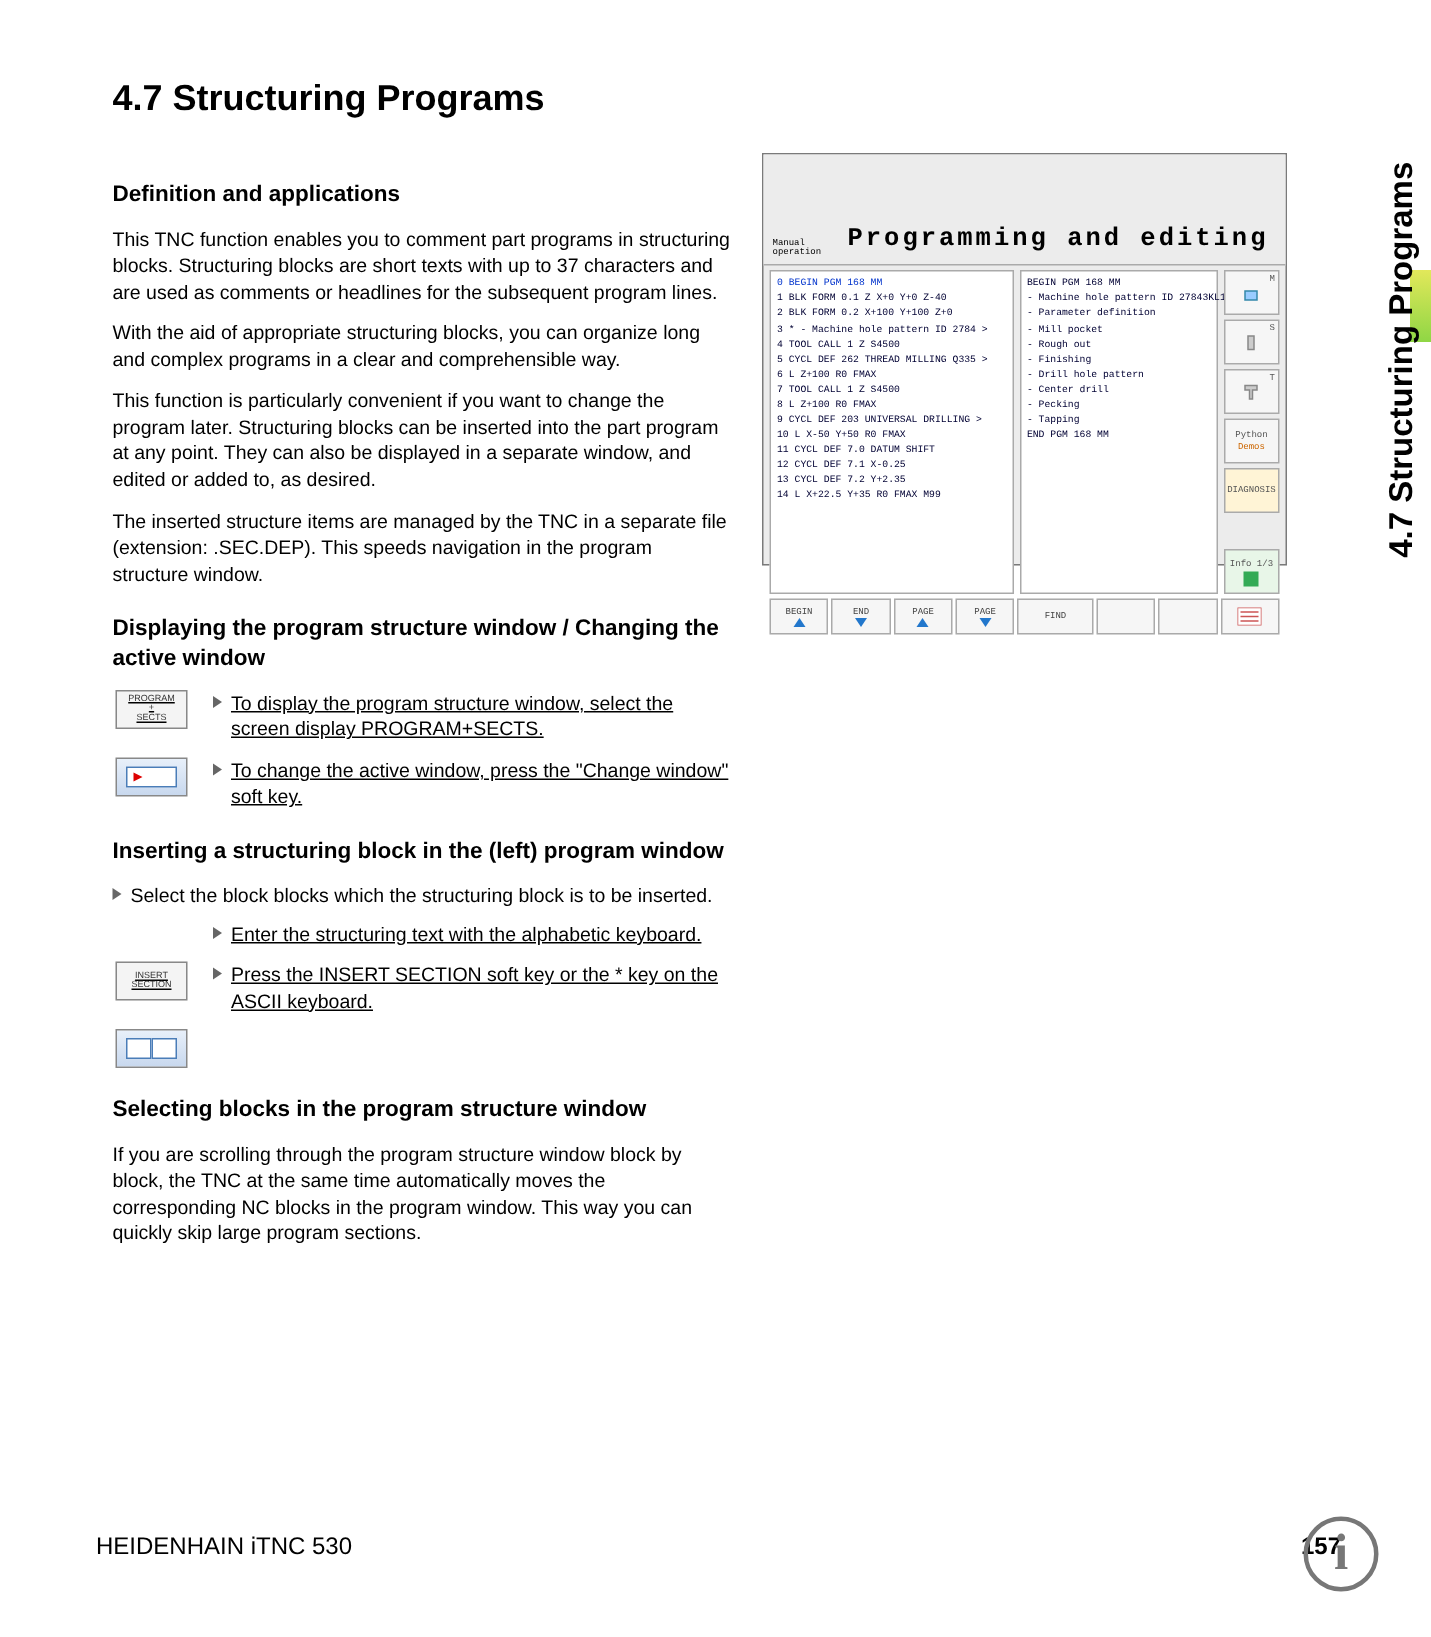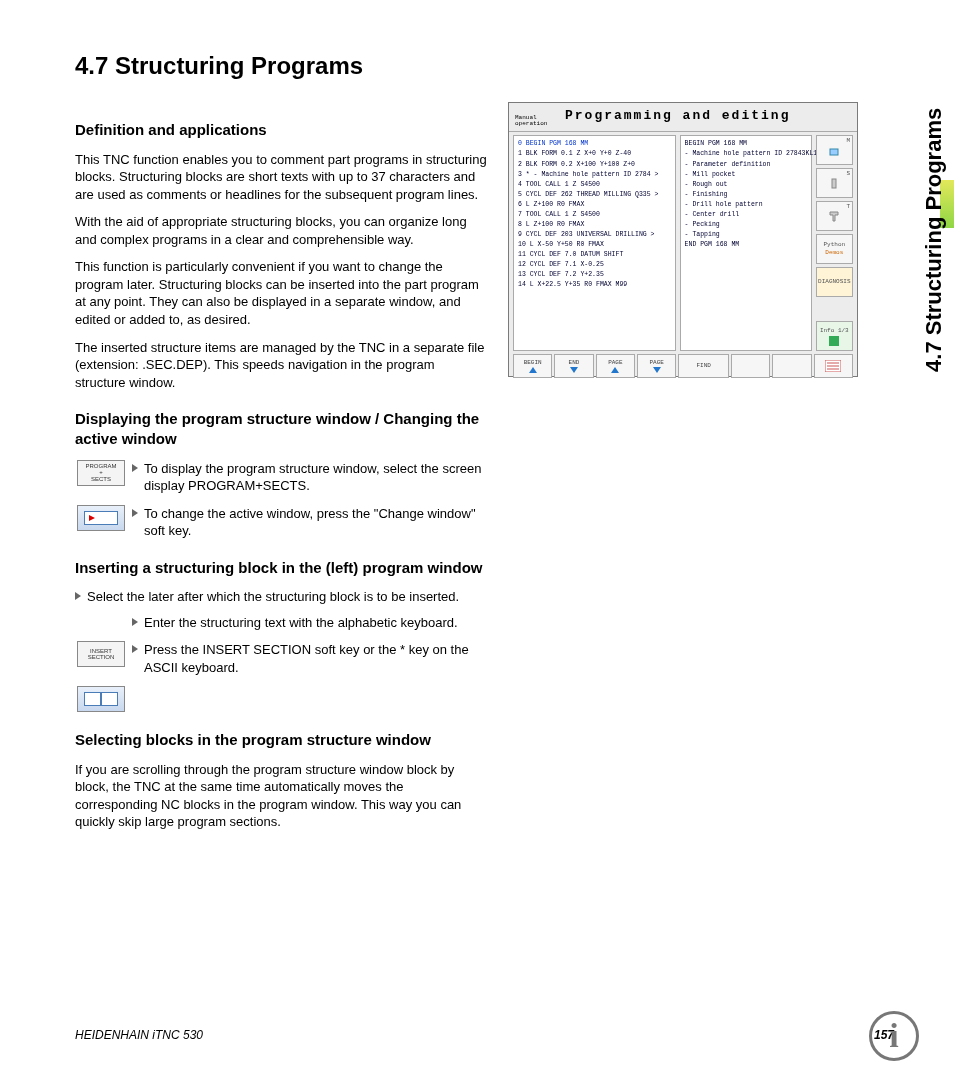--- a/index.html
+++ b/index.html
@@ -12,21 +12,21 @@
     position: relative;
     font-size: 13px;
     line-height: 1.35;
   }
   .page { padding: 50px 96px 50px 75px; position: relative; height: 100%; }
   h1 { font-size: 24px; font-weight: bold; margin-bottom: 20px; }
   h2 { font-size: 15px; font-weight: bold; margin-top: 18px; margin-bottom: 10px; }
   .cols { display: flex; gap: 20px; }
   .left { width: 435px; }
   p { margin-bottom: 10px; }
-  .step-row { display: flex; gap: 5px; margin-bottom: 10px; align-items: flex-start; }
+  .step-row { display: flex; gap: 15px; margin-bottom: 10px; align-items: flex-start; text-decoration: underline; }
   .key-icon { width: 52px; flex-shrink: 0; display:flex; justify-content:center; }
   .softkey-box {
     width: 48px; height: 26px; border: 1px solid #888; background: #f4f4f4;
     font-size: 6px; text-align: center; display:flex; flex-direction:column;
     justify-content:center; line-height:1.1; color:#333;
   }
   .screenkey-box {
     width: 48px; height: 26px; border: 1px solid #888;
     background: linear-gradient(#e8f0fa,#c8d8ee);
     display:flex; align-items:center; justify-content:center;
@@ -50,21 +50,21 @@
   
   .shot {
     width: 350px; height: 275px;
     border: 1px solid #7a7a7a; background: #ececec;
     font-family: "Courier New", monospace;
     font-size: 6.5px;
     position: relative;
   }
   .shot-header { background:#ececec; padding:4px 6px; display:flex; align-items:baseline; border-bottom:1px solid #aaa;}
   .shot-header .mode { width:50px; font-size:6px; line-height:1;}
-  .shot-header .title { font-size:13px; letter-spacing:2px; font-weight:bold;}
+  .shot-header .title { font-size:17px; letter-spacing:2px; font-weight:bold;margin-top:42px;}
   .shot-body { display:flex; height:222px; }
   .code-pane { width:165px; background:#fff; border:1px solid #aaa; margin:3px 2px 3px 4px; padding:3px 4px; color:#003; overflow:hidden;}
   .code-pane .ln { white-space: nowrap; line-height:1.55; }
   .code-pane .hl { color:#0033cc; }
   .struct-pane { width:132px; background:#fff; border:1px solid #aaa; margin:3px 2px; padding:3px 4px; color:#003;}
   .struct-pane .ln { white-space: nowrap; line-height:1.55; }
   .side-col { width:38px; margin:3px 4px 3px 2px; display:flex; flex-direction:column; gap:3px;}
   .side-btn { height:30px; background:#f6f6f6; border:1px solid #aaa; font-size:6px; display:flex; flex-direction:column; align-items:center; justify-content:center; color:#555; position:relative;}
   .side-btn .lbl { position:absolute; top:1px; right:2px; font-size:6px;}
   .side-btn.diag { background:#fff4d6;}
@@ -78,21 +78,21 @@
   .side-tab {
     position:absolute; top:40px; right:0; height:400px; width:40px;
     display:flex; align-items:center; justify-content:center;
   }
   .side-tab .txt {
     transform: rotate(-90deg); transform-origin:center;
     font-size:22px; font-weight:bold; white-space:nowrap;
   }
   .side-marker { position:absolute; top:180px; right:0; width:14px; height:48px; background: linear-gradient(180deg,#e2e85a,#8fd645); }
   
-  .page-footer { position:absolute; bottom:48px; left:75px; right:60px; display:flex; justify-content:space-between; font-size:12px;font-style:italic;}
+  .page-footer { position:absolute; bottom:48px; left:64px; right:60px; display:flex; justify-content:space-between; font-size:16px;}
   .page-footer .pn { font-weight:bold; }
   .info-icon {
     position:absolute; bottom:30px; right:35px; width:50px; height:50px;
     border:3px solid #777; border-radius:50%; display:flex; align-items:center; justify-content:center;
     font-family: Georgia, serif; font-size:34px; font-weight:bold; color:#777;
   }
 </style>
 </head>
 <body>
 
@@ -129,21 +129,21 @@
         </div>
         <div class="step-text">
             <span class="marker"></span>
             <span>To change the active window, press the "Change window" soft key.</span>
           </div>
       </div>
 
       <h2>Inserting a structuring block in the (left) program window</h2>
       <div class="top-step">
           <span class="marker"></span>
-          <span>Select the later after which the structuring block is to be inserted.</span>
+          <span>Select the block blocks which the structuring block is to be inserted.</span>
         </div>
       <div class="step-row">
         <div class="key-icon"></div>
         <div class="step-text">
             <span class="marker"></span>
             <span>Enter the structuring text with the alphabetic keyboard.</span>
           </div>
       </div>
       <div class="step-row">
         <div class="key-icon">

